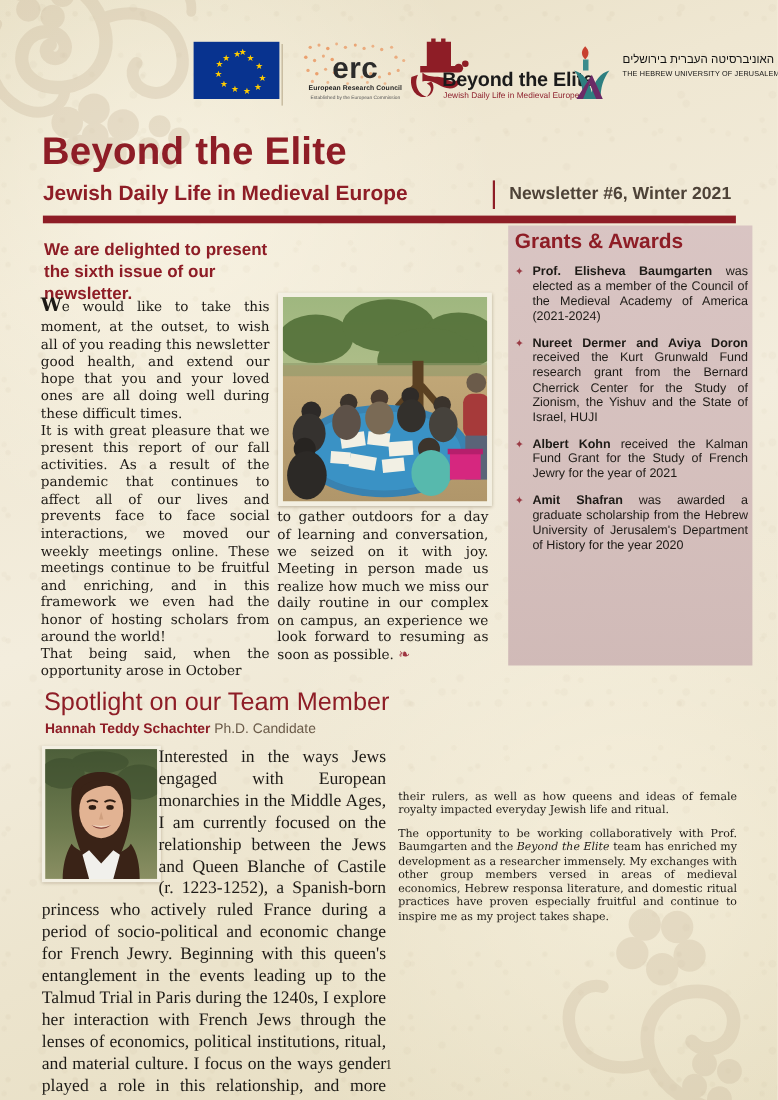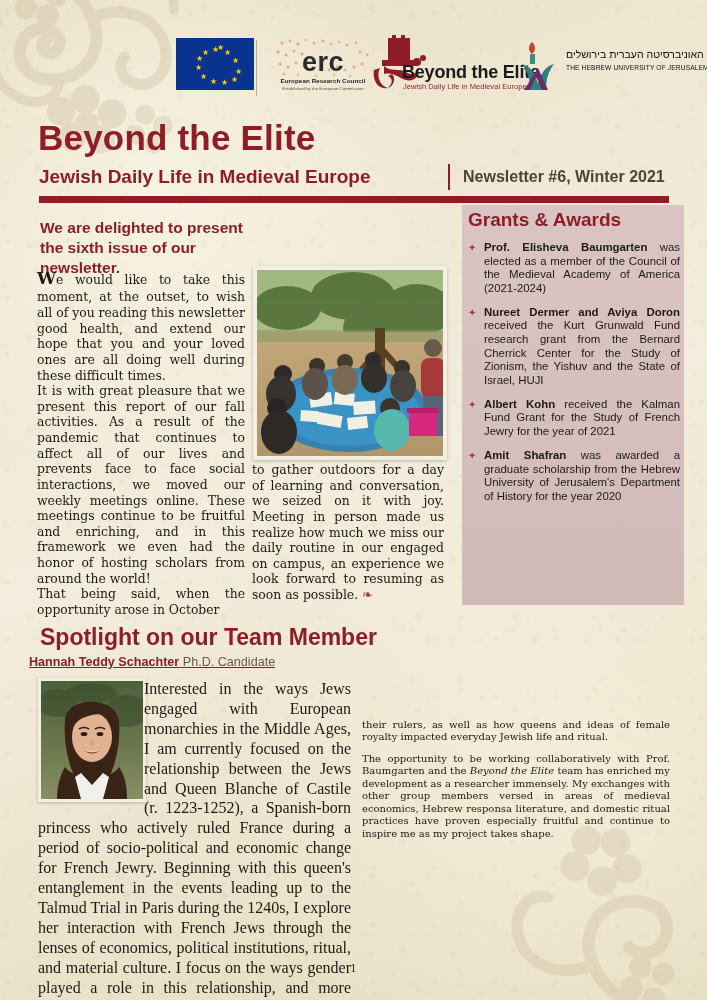--- a/index.html
+++ b/index.html
@@ -84,22 +84,22 @@
     background:linear-gradient(180deg,#d8c3c2 0%,#d4bebc 55%,#cfb8b6 100%);opacity:.96;}
   #grants-inner{position:absolute;left:468px;top:210px;width:212px;}
   #grants-title{font-size:19px;font-weight:bold;color:#8e1d26;line-height:1.1;}
   #grants-sub{font-size:12.6px;font-weight:bold;color:#8e1d26;line-height:1.22;margin-top:3px;}
   .award{display:flex;gap:5px;margin-top:10px;}
   .award-bullet{flex:0 0 auto;width:11px;padding-top:2px;color:#9a3b45;font-size:10px;line-height:1;}
   .award-text{flex:1 1 auto;font-size:11.4px;line-height:1.2;text-align:justify;color:#1d1a16;}
   .award-text b{font-weight:bold;}
 
   
-  #spot-title{position:absolute;left:40px;top:624px;font-size:23px;font-weight:bold;color:#8e1d26;}
-  #spot-person{position:absolute;left:29px;top:655px;font-size:12.6px;font-weight:bold;color:#8e1d26;text-decoration:underline;}
+  #spot-title{position:absolute;left:40px;top:624px;font-size:23px;font-weight:normal;color:#8e1d26;}
+  #spot-person{position:absolute;left:41px;top:655px;font-size:12.6px;font-weight:bold;color:#8e1d26;}
   #spot-person .role{font-weight:normal;color:#6a5a48;}
   #spot-photo{position:absolute;left:38px;top:678px;width:102px;height:118px;
     border:3px solid #f3efe2;box-shadow:0 1px 3px rgba(80,60,30,.3);overflow:hidden;}
   #spot-photo svg{display:block;width:100%;height:100%;}
   #spot-col-left{position:absolute;left:38px;top:679px;width:313px;
     font-family:Liberation Serif, serif;font-size:16px;line-height:1.245;
     text-align:justify;color:#1d1a16;}
   #spot-float{float:left;width:106px;height:120px;}
   #spot-col-right{position:absolute;left:362px;top:679px;width:308px;
     font-family:"DejaVu Serif", serif;font-size:10px;line-height:1.245;
@@ -335,21 +335,21 @@
     </svg>
   </div>
 
   <div id="intro-col1">
     <span class="dropcap">W</span><span>e would like to take this moment, at the outset, to wish all of you reading this newsletter good health, and extend our hope that you and your loved ones are all doing well during these difficult times.</span><br>
     <span>It is with great pleasure that we present this report of our fall activities. As a result of the pandemic that continues to affect all of our lives and prevents face to face social interactions, we moved our weekly meetings online. These meetings continue to be fruitful and enriching, and in this framework we even had the honor of hosting scholars from around the world!</span><br>
     <span>That being said, when the opportunity arose in October</span>
   </div>
 
   <div id="intro-col2">
-    <span>to gather outdoors for a day of learning and conversation, we seized on it with joy. Meeting in person made us realize how much we miss our daily routine in our engaged on campus, an experience we look forward to resuming as soon as possible.</span>
+    <span>to gather outdoors for a day of learning and conversation, we seized on it with joy. Meeting in person made us realize how much we miss our daily routine in our complex on campus, an experience we look forward to resuming as soon as possible.</span>
     <span id="intro-flourish">❧</span>
   </div>
 
   <div id="grants-box"></div>
   <div id="grants-inner">
     <div id="grants-title">Grants &amp; Awards</div>
 
     <div class="award">
       <div class="award-bullet">✦</div>
       <div class="award-text"><b>Prof. Elisheva Baumgarten</b><span> was elected as a member of the Council of the Medieval Academy of America (2021-2024)</span></div>

